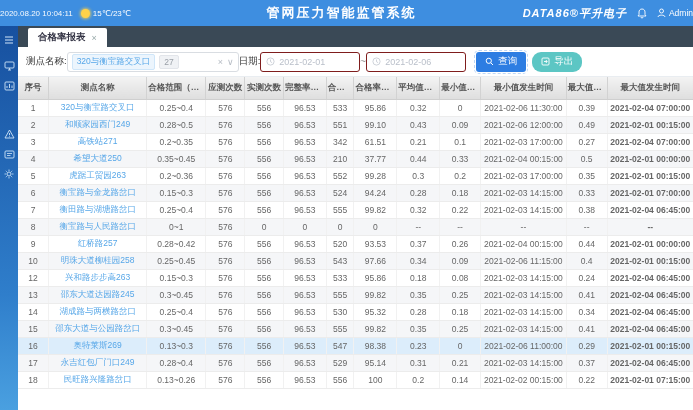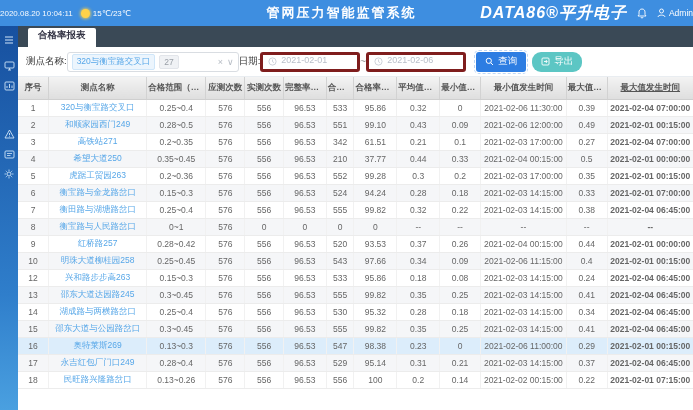--- a/index.html
+++ b/index.html
@@ -8,57 +8,57 @@
   .app { width:693px; height:410px; display:flex; flex-direction:column; overflow:hidden; }
 
   
   .topbar { height:26px; background:#3e8ee0; display:flex; align-items:center; color:#fff; flex:0 0 auto; padding:0 0; }
   .topbar .left { display:flex; align-items:center; gap:8px; width:210px; }
   .topbar .time { font-size:8px; opacity:.95; }
   .weather { display:flex; align-items:center; gap:3px; font-size:8px; }
   .sun-ic { width:9px; height:9px; border-radius:50%; background:#ffd24a; box-shadow:0 0 3px 1px rgba(255,210,74,.8); }
   .topbar .title { flex:1; text-align:center; font-size:13px; font-weight:bold; letter-spacing:2px; }
   .topbar .right { display:flex; align-items:center; gap:10px; width:220px; justify-content:flex-end; }
-  .brand { font-size:16px; font-weight:bold; font-style:italic; letter-spacing:1px; }
+  .brand { font-size:11px; font-weight:bold; font-style:italic; letter-spacing:1px; }
   .ic { display:inline-flex; align-items:center; justify-content:center; }
   .ic svg { display:block; }
   .admin { display:flex; align-items:center; gap:3px; font-size:8.5px; }
 
   
   .body { flex:1; display:flex; min-height:0; }
   .sidebar { width:18px; background:linear-gradient(180deg,#17509f 0%,#2f7ecb 70%,#4aa0e0 100%); display:flex; flex-direction:column; align-items:center; padding-top:6px; flex:0 0 auto; }
   .side-ic { width:18px; height:16px; display:flex; align-items:center; justify-content:center; color:#cfe4f7; cursor:pointer; }
   .gap-s { margin-top:4px; } .gap-l { margin-top:32px; }
 
   .main { flex:1; display:flex; flex-direction:column; min-width:0; }
 
   
   .tabbar { height:21px; background:#3a4956; display:flex; align-items:flex-end; flex:0 0 auto; }
-  .tab { background:#fff; height:19px; margin-left:10px; padding:1px 10px; display:flex; align-items:center; gap:6px; font-size:9.5px; font-weight:bold; color:#334; border-radius:2px 2px 0 0; cursor:pointer;flex-direction:column; }
+  .tab { background:#fff; height:19px; margin-left:10px; padding:1px 10px; display:flex; align-items:center; gap:6px; font-size:9.5px; font-weight:bold; color:#334; border-radius:2px 2px 0 0; cursor:pointer; }
   .tab .x { color:#9aa; font-size:9px; font-weight:normal; cursor:pointer; }
 
   
   .filters { height:30px; background:#fff; border-bottom:1px solid #e9edf1; display:flex; align-items:center; padding:0 8px; gap:0; flex:0 0 auto; }
   .flabel { font-size:9.5px; color:#333; }
   .select { width:172px; height:20px; border:1px solid #d9dde2; border-radius:3px; background:#fff; display:flex; align-items:center; padding:0 4px; gap:4px; cursor:pointer; }
   .tag { background:#ecf5fd; border:1px solid #cfe6f9; color:#57a7e8; font-size:8.5px; padding:1px 4px; border-radius:2px; white-space:nowrap; }
   .count { background:#f0f2f5; border:1px solid #e2e5ea; color:#9aa0a8; font-size:8.5px; padding:1px 4px; border-radius:2px; }
   .sel-icons { margin-left:auto; display:flex; align-items:center; gap:4px; color:#b6bcc4; font-size:9px; }
-  .dateinput { width:100px; height:20px; border:3px solid #7f1d1d; border-radius:3px; display:flex; gap:4px; padding:0 5px; color:#b9bfc9; font-size:9px; cursor:text; }
+  .dateinput { width:100px; height:20px; border:1px solid #7f1d1d; border-radius:3px; display:flex; align-items:center; gap:4px; padding:0 5px; color:#b9bfc9; font-size:9px; cursor:text; }
   .tilde { color:#999; font-size:10px; }
   .btn { height:20px; border:none; border-radius:3px; color:#fff; font-size:9.5px; display:inline-flex; align-items:center; gap:4px; padding:0 9px; cursor:pointer; font-family:inherit; }
   .btn-search { background:#2d7de2; margin-left:10px; outline:1px dashed #bcd6f5; outline-offset:1px; }
   .btn-export { background:#5cc6c4; margin-left:6px;border-radius:9px; }
 
   
   .tablewrap { flex:1; overflow:hidden; background:#fff; }
   table { width:100%; border-collapse:collapse; table-layout:fixed; }
   th, td { font-size:8.5px; text-align:center; overflow:hidden; white-space:nowrap; text-overflow:ellipsis; }
   thead th { height:22px; background:linear-gradient(#f3f3f3,#dedede); color:#555; font-weight:bold; border-right:1px solid #d2d2d2; border-bottom:1px solid #cfcfcf; padding:0 1px; }
-  thead th:last-child { border-right:none;text-decoration:underline; }
+  thead th:last-child { border-right:none; }
   tbody td { height:17px; color:#666; border-right:1px solid #f1f1f1; border-bottom:1px solid #ececec; padding:0 1px; }
   tbody td:last-child { border-right:none;font-weight:bold; }
   tbody tr:nth-child(even) { background:#f5f6f8; }
   tbody tr.hl { background:#dcedfb; }
   td.link { color:#57a7e8; cursor:pointer; }
   th:nth-child(1),td:nth-child(1){width:30px;}
   th:nth-child(2),td:nth-child(2){width:96px;}
   th:nth-child(3),td:nth-child(3){width:58px;}
   th:nth-child(4),td:nth-child(4){width:38px;}
   th:nth-child(5),td:nth-child(5){width:38px;}

